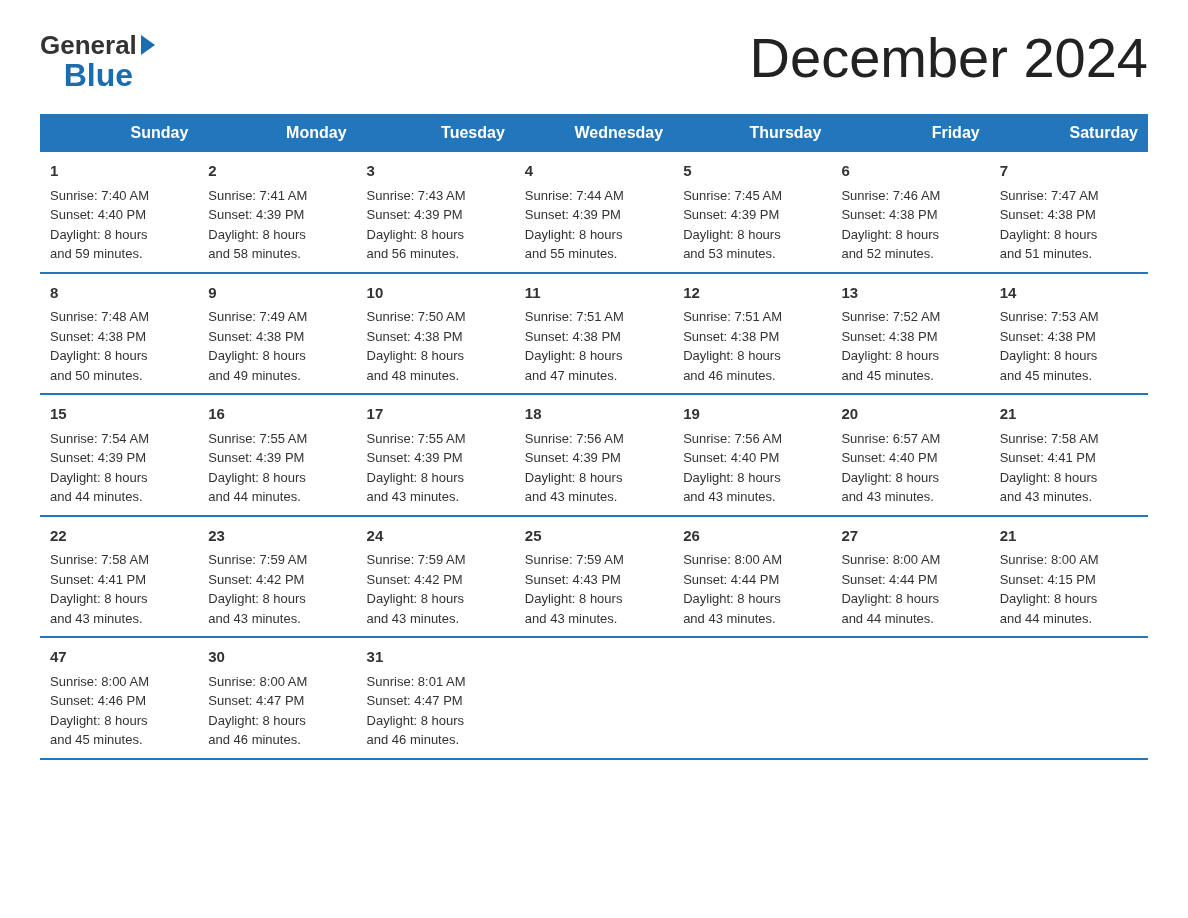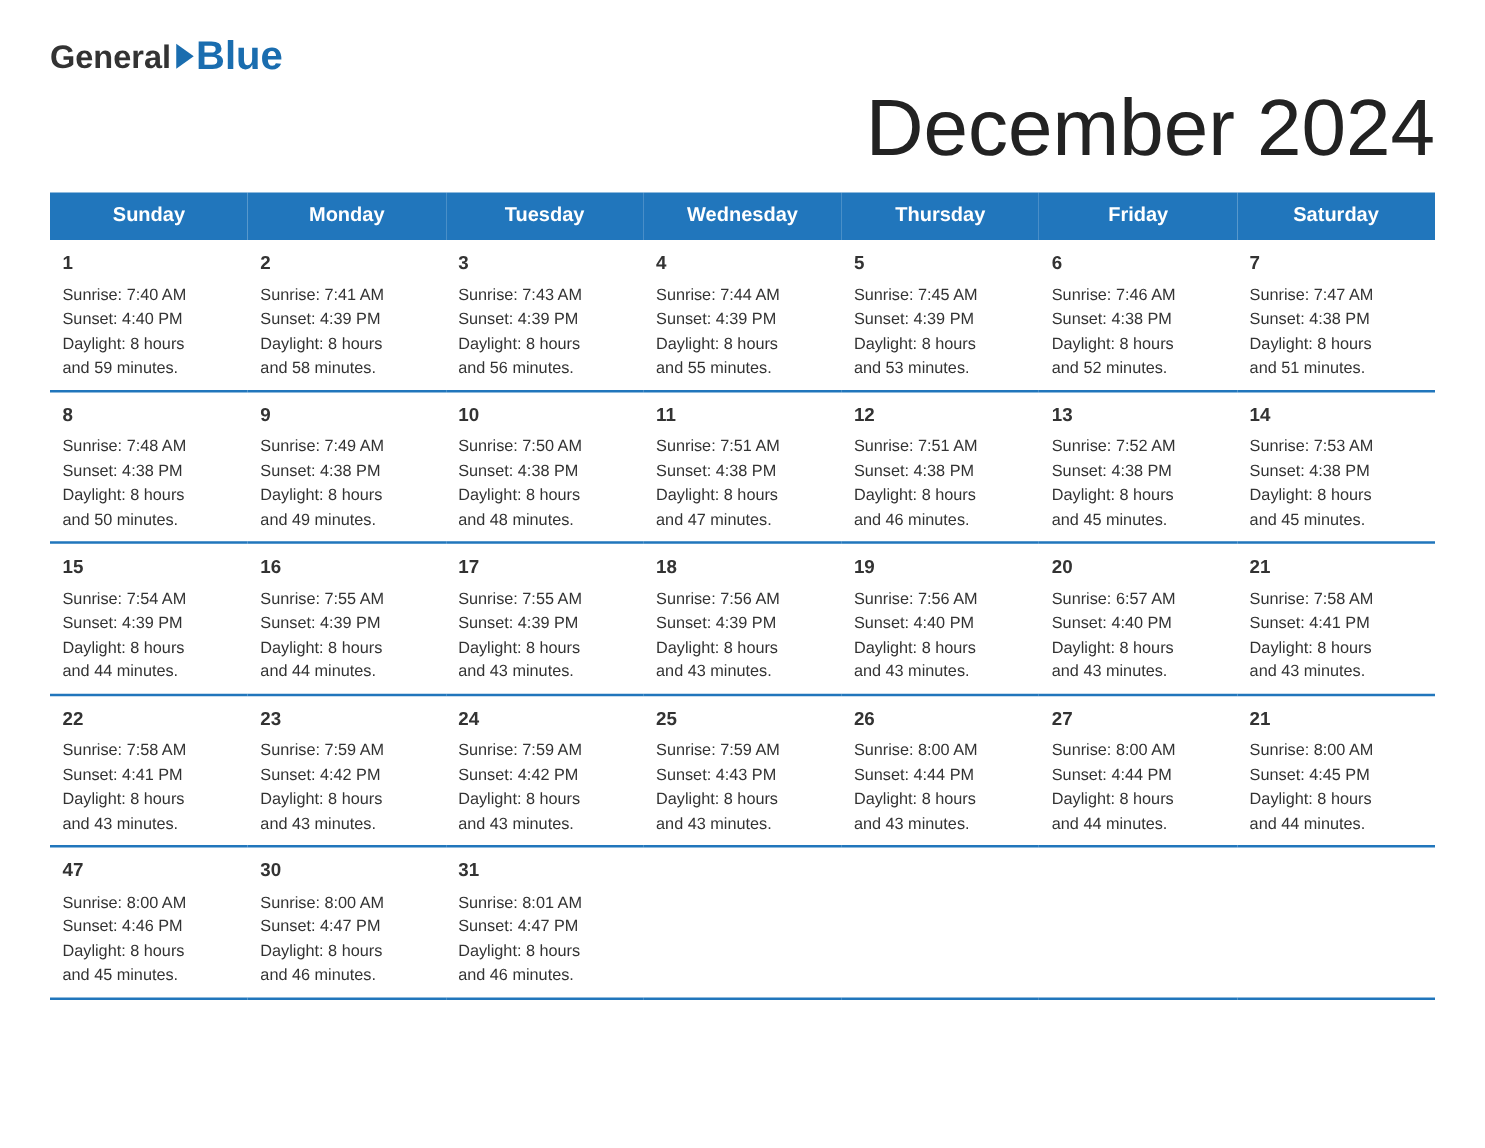--- a/index.html
+++ b/index.html
@@ -11,22 +11,22 @@
       min-height: 918px;
     }
     .header {
       display: flex;
       justify-content: space-between;
       align-items: flex-start;
       margin-bottom: 20px;
     }
     .logo {
       display: flex;
-      flex-direction: row;
-      align-items: flex-start;
+      flex-direction: column;
+      align-items: center;
     }
     .logo-top {
       display: flex;
       align-items: center;
     }
     .logo-general {
       font-size: 26px;
       font-weight: bold;
       color: #333;
     }
@@ -43,45 +43,44 @@
       font-size: 32px;
       font-weight: bold;
       color: #1a6daf;
       margin-top: -4px;
       margin-left: 2px;
     }
     .title-block {
       text-align: right;
     }
     .month-title {
-      font-size: 64px;
+      font-size: 56px;
       font-weight: 300;
       color: #222;
       line-height: 1;
-      margin-top: 40px;
     }
     .location {
       font-size: 20px;
       color: #444;
       margin-top: 6px;
     }
     table {
       width: 100%;
       border-collapse: collapse;
       table-layout: fixed;
     }
     thead tr {
       background-color: #2176bc;
     }
     thead th {
       color: #ffffff;
       font-size: 16px;
       font-weight: 600;
-      padding: 10px 26px;
-      text-align: center;
+      padding: 10px 10px;
+      text-align: right;
       border: none;
     }
     tbody tr {
       border-bottom: 2px solid #2176bc;
     }
     tbody td {
       vertical-align: top;
       padding: 8px 10px;
       font-size: 13px;
       color: #333;
@@ -316,21 +315,21 @@
         <td>
           <span class="day-num">27</span>
           <div>Sunrise: 8:00 AM</div>
           <div>Sunset: 4:44 PM</div>
           <div>Daylight: 8 hours</div>
           <div>and 44 minutes.</div>
         </td>
         <td>
           <span class="day-num">21</span>
           <div>Sunrise: 8:00 AM</div>
-          <div>Sunset: 4:45 PM</div>
+          <div>Sunset: 4:15 PM</div>
           <div>Daylight: 8 hours</div>
           <div>and 44 minutes.</div>
         </td>
       </tr>
       <tr>
         <td>
           <span class="day-num">47</span>
           <div>Sunrise: 8:00 AM</div>
           <div>Sunset: 4:46 PM</div>
           <div>Daylight: 8 hours</div>

